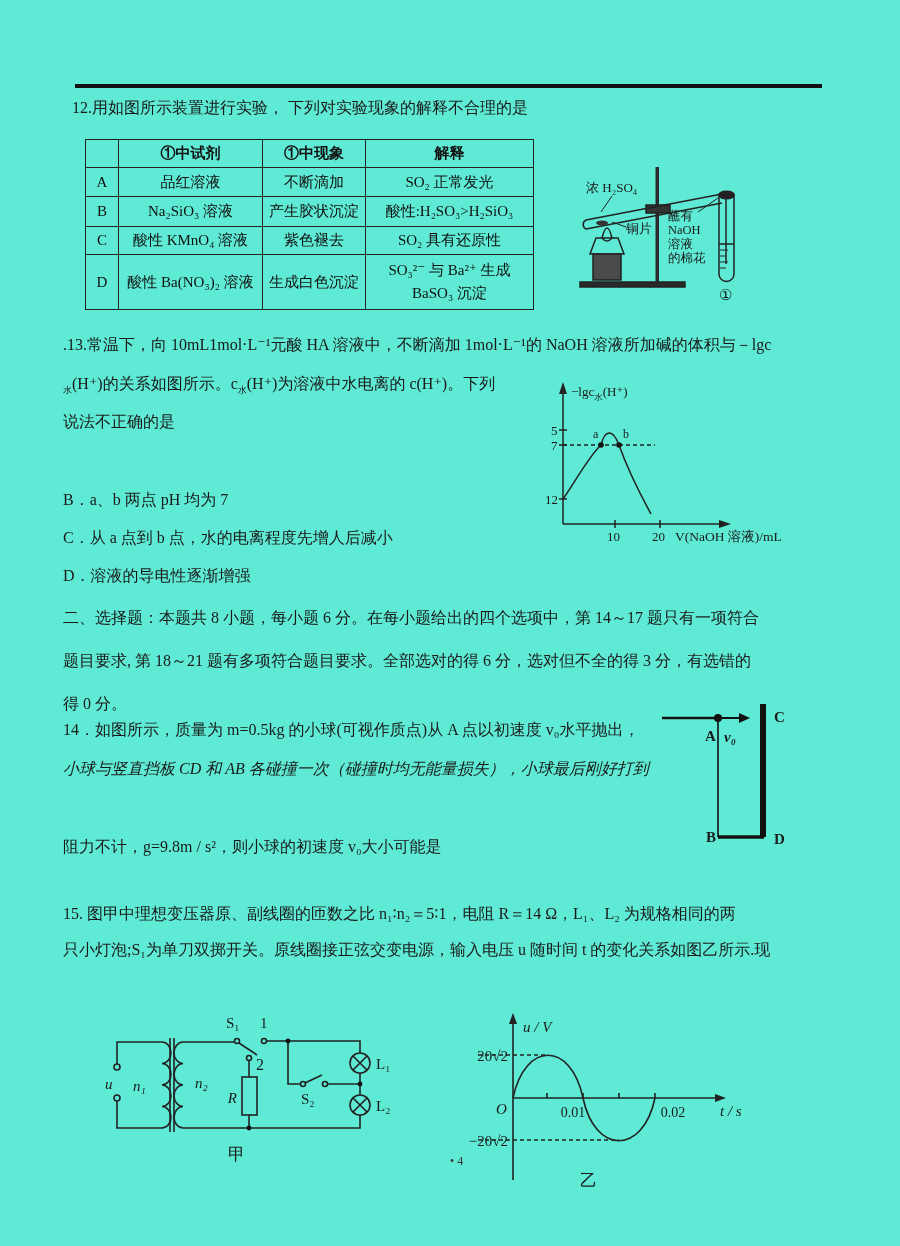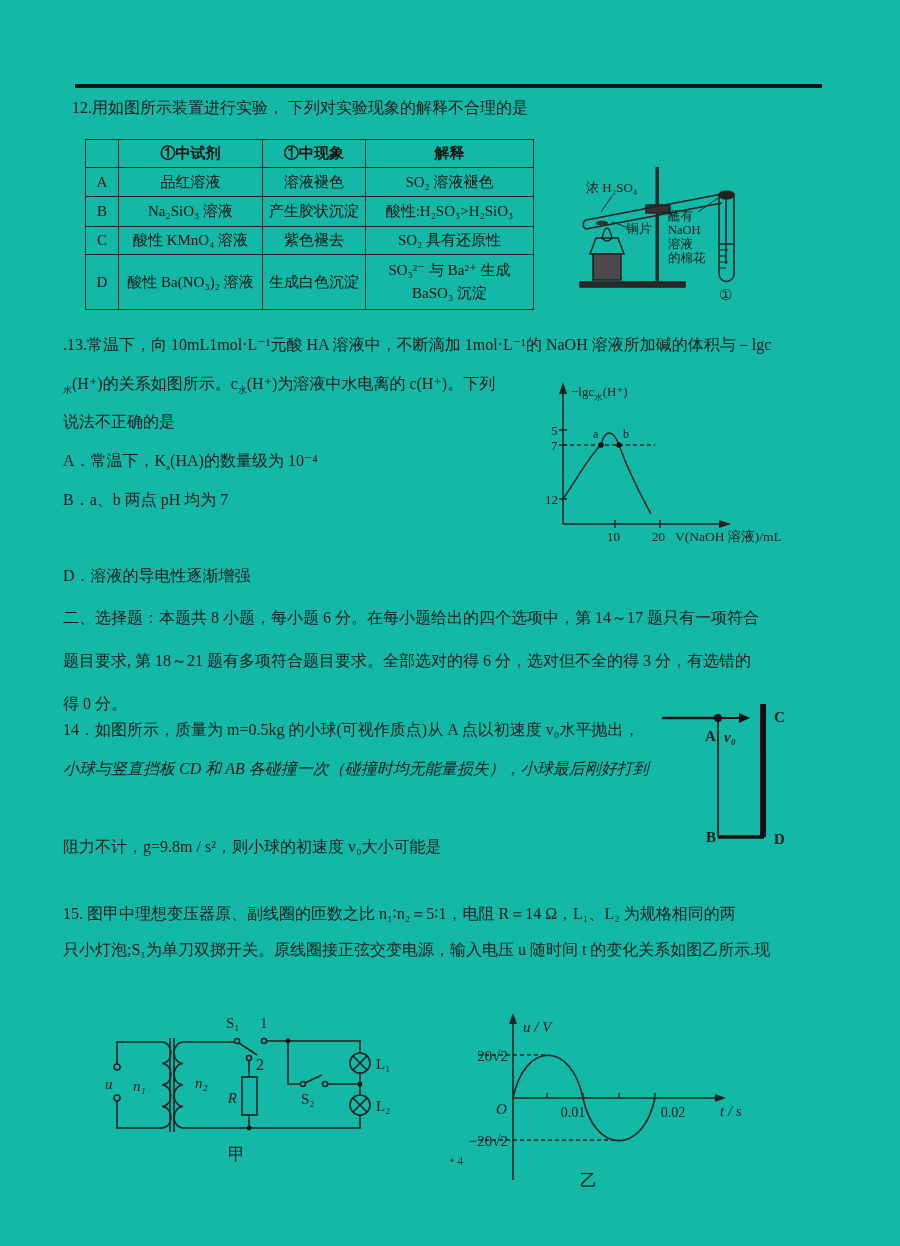--- a/index.html
+++ b/index.html
@@ -1,17 +1,17 @@
 <!DOCTYPE html>
 <html><head>
 <meta charset="utf-8">
 <style>
   html,body{margin:0;padding:0;}
   body{width:900px;height:1246px;background:#ffffff;font-family:"Liberation Serif","DejaVu Serif",serif;color:#1a1a1a;}
-  #page{position:relative;width:900px;height:1246px;background:#14b8a6;overflow:hidden;}
+  #page{position:relative;width:900px;height:1246px;background:#5eead4;overflow:hidden;}
   .line{position:absolute;white-space:nowrap;font-size:16px;line-height:22px;color:#1a1a1a;}
   .sub{font-size:9px;vertical-align:-4px;}
   .top-rule{position:absolute;left:75px;top:84px;width:747px;height:4px;background:#111;}
   table.qtable{position:absolute;left:85px;top:139px;border-collapse:collapse;table-layout:fixed;
     font-size:15px;text-align:center;color:#111;}
   table.qtable td{border:1.6px solid #222;padding:0 3px;overflow:hidden;}
   .hdr{font-weight:bold;}
   .expl{line-height:1.55;}
   svg{position:absolute;overflow:visible;}
   svg text{font-family:"Liberation Serif","DejaVu Serif",serif;fill:#1a1a1a;}
@@ -37,22 +37,22 @@
     <tbody>
         <tr style="height:28px">
       <td class="hdr"></td>
       <td class="hdr">①中试剂</td>
       <td class="hdr">①中现象</td>
       <td class="hdr">解释</td>
     </tr>
     <tr style="height:29px">
       <td>A</td>
       <td>品红溶液</td>
-      <td>溶液褪色</td>
-      <td>SO₂ 溶液褪色</td>
+      <td>不断滴加</td>
+      <td>SO₂ 正常发光</td>
     </tr>
     <tr style="height:30px">
       <td>B</td>
       <td>Na₂SiO₃ 溶液</td>
       <td>产生胶状沉淀</td>
       <td>酸性:H₂SO₃&gt;H₂SiO₃</td>
     </tr>
     <tr style="height:28px">
       <td>C</td>
       <td>酸性 KMnO₄ 溶液</td>
@@ -97,22 +97,22 @@
     <text x="128" y="88" font-size="12.5">蘸有</text>
     <text x="128" y="102" font-size="12.5">NaOH</text>
     <text x="128" y="116" font-size="12.5">溶液</text>
     <text x="128" y="130" font-size="12.5">的棉花</text>
     <text x="179" y="168" font-size="15">①</text>
   </svg>
 
   <div class="line" style="left:63px;top:334px;">.13.常温下，向 10mL1mol·L⁻¹元酸 HA 溶液中，不断滴加 1mol·L⁻¹的 NaOH 溶液所加碱的体积与－lgc</div>
   <div class="line" style="left:63px;top:373px;"><span class="sub">水</span><span>(H⁺)的关系如图所示。c</span><span class="sub">水</span><span>(H⁺)为溶液中水电离的 c(H⁺)。下列</span></div>
   <div class="line" style="left:63px;top:411px;">说法不正确的是</div>
-  <div class="line" style="left:63px;top:450px;"><span>A．常温下，K</span><span class="sub">a</span><span>(HA)的数量级为 10⁻⁴</span></div>
   <div class="line" style="left:63px;top:489px;">B．a、b 两点 pH 均为 7</div>
+  <div class="line" style="left:63px;top:527px;">C．从 a 点到 b 点，水的电离程度先增人后减小</div>
   <div class="line" style="left:63px;top:565px;">D．溶液的导电性逐渐增强</div>
 
   <svg style="left:545px;top:374px;" width="330" height="186" viewBox="0 0 330 186">
     <g stroke="#222" stroke-width="1.5" fill="none">
       <line x1="18" y1="150" x2="18" y2="16"></line>
       <line x1="18" y1="150" x2="176" y2="150"></line>
       <path d="M14,56 L22,56 M14,71 L22,71 M14,125 L22,125"></path>
       <path d="M70,146 L70,154 M115,146 L115,154"></path>
       <line x1="18" y1="71" x2="110" y2="71" stroke-dasharray="4,3"></line>
       <path d="M18,125 C30,108 44,82 56,71 C60,55 68,55 74,71 C80,88 94,118 106,140"></path>

